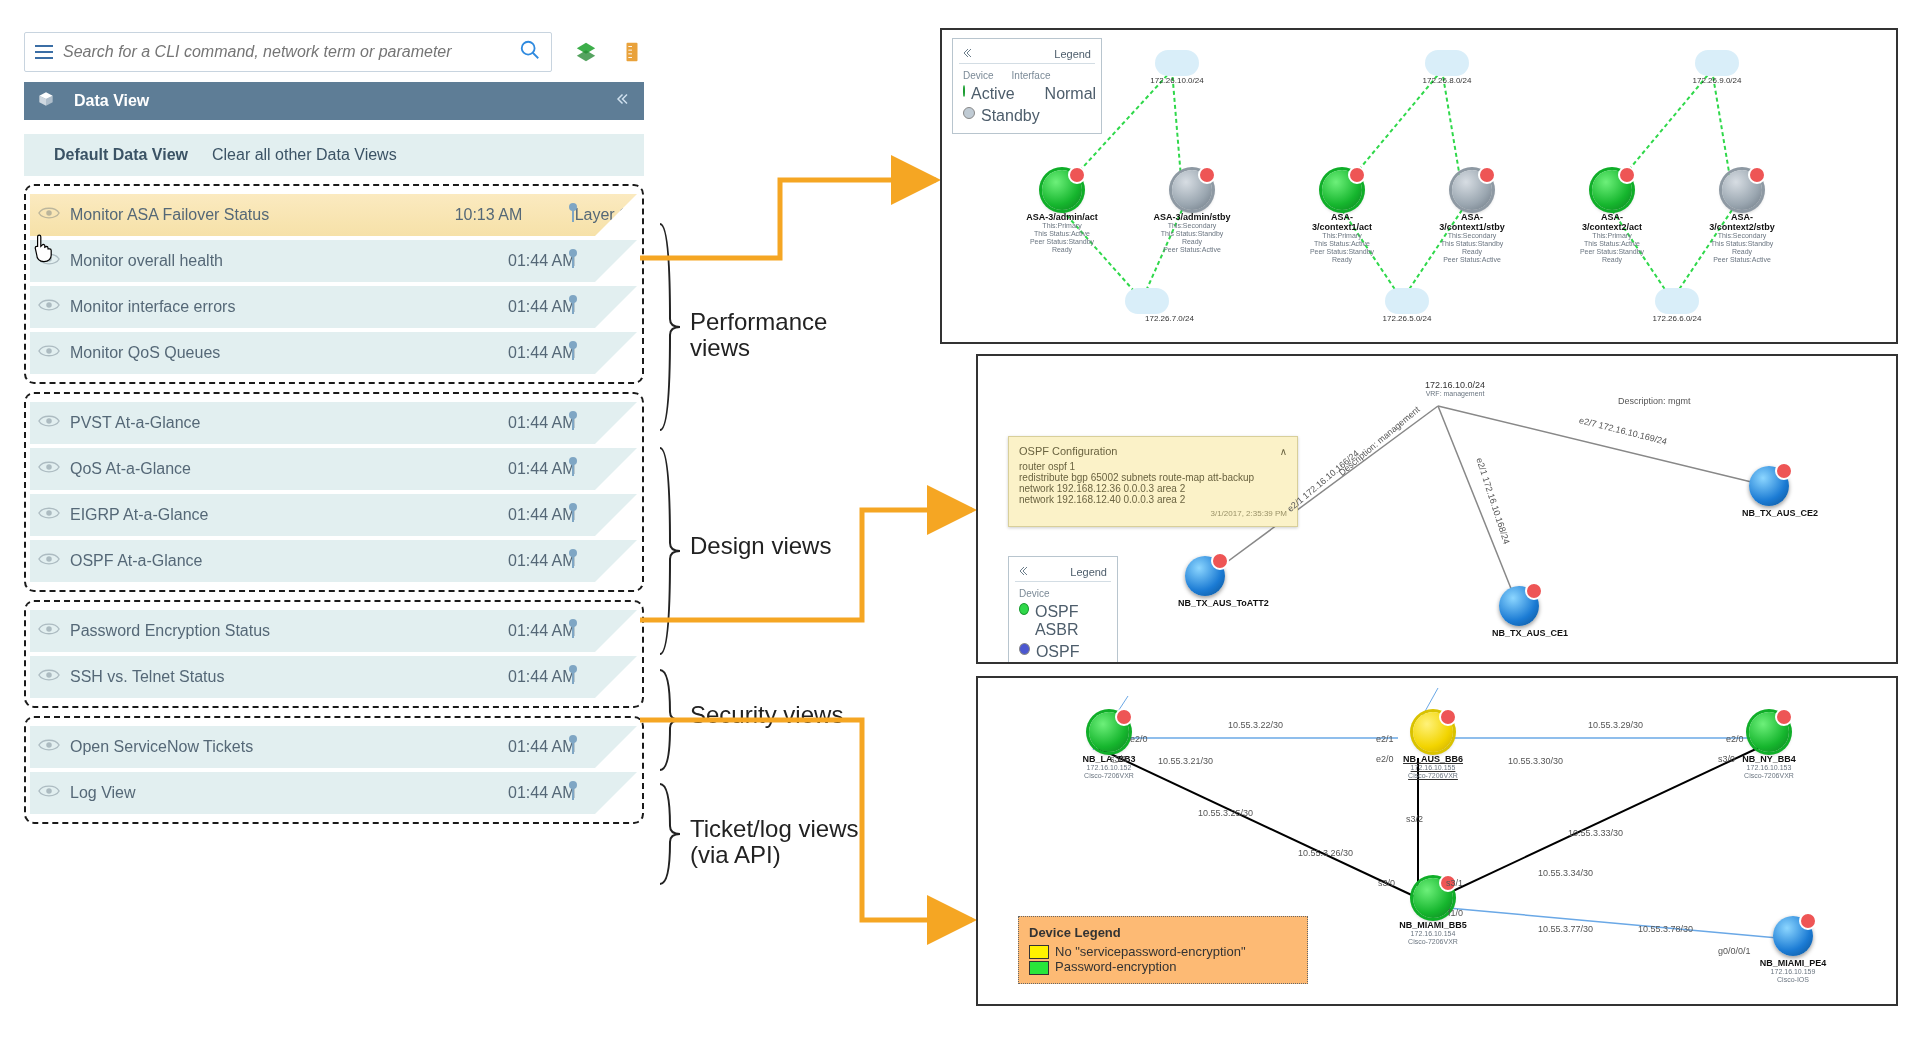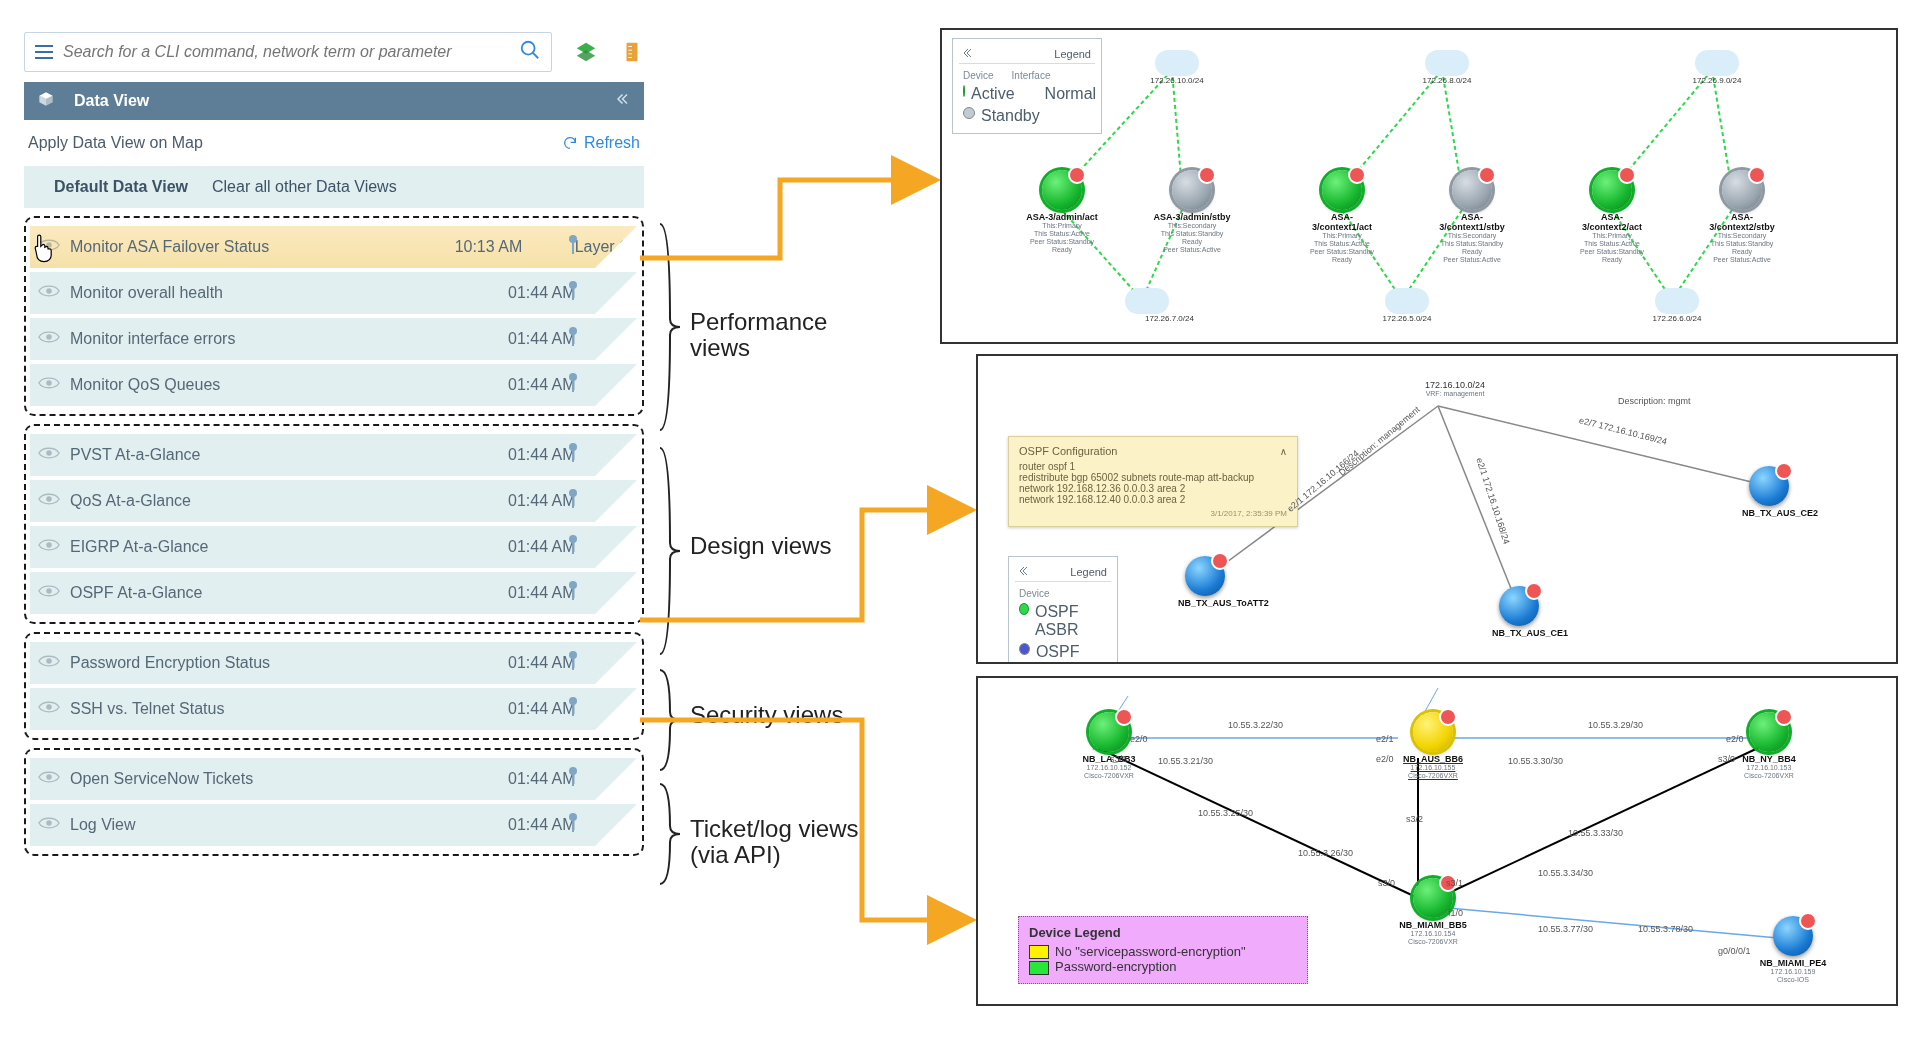--- a/index.html
+++ b/index.html
@@ -76,21 +76,21 @@
   .node .ball.cloud { background: #d9eef9; border-radius: 20px; width: 44px; height: 26px; box-shadow: none; }
   .node .ball.cloud::after { display: none; }
   .node .sub { font-size: 7px; color: #6a7580; line-height: 1.15; }
   .node .name { font-weight: 700; color: #111; font-size: 9px; margin-top: 2px; }
 
   .tip-card { position: absolute; background: #fbf2c8; border: 1px solid #d8cf9a; padding: 8px 10px; font-size: 10px; color: #6a6340; width: 290px; box-shadow: 0 1px 3px rgba(0,0,0,.2); }
   .tip-card .title-row { display: flex; justify-content: space-between; align-items: center; margin-bottom: 4px; }
   .tip-card .title { font-size: 11px; }
   .tip-card .ts { text-align: right; font-size: 8px; color: #9a9268; margin-top: 4px; }
 
-  .dev-legend { position: absolute; border: 1px dotted #666; background: #f0abfc; padding: 8px 10px; font-size: 13px; color: #333; }
+  .dev-legend { position: absolute; border: 1px dotted #666; background: #fdba74; padding: 8px 10px; font-size: 13px; color: #333; }
   .dev-legend .title { font-weight: 700; margin-bottom: 4px; }
   .sw { display: inline-block; width: 20px; height: 14px; border: 1px solid #333; vertical-align: middle; margin-right: 6px; }
   .sw.yellow { background: #fff200; }
   .sw.green  { background: #28e63a; }
 
   .edge-label { position: absolute; font-size: 9px; color: #555; white-space: nowrap; }
 </style>
 </head>
 <body>
 
@@ -139,30 +139,20 @@
       <span>Data View</span>
     </div>
     <span class="chev-left">
       <svg viewBox="0 0 24 24" fill="none" stroke="#cfe0ee" stroke-width="2">
           <polyline points="14,6 8,12 14,18"></polyline>
           <polyline points="20,6 14,12 20,18"></polyline>
         </svg>
     </span>
   </div>
 
-  <div class="apply-row">
-    <span>Apply Data View on Map</span>
-    <span class="refresh">
-      <svg viewBox="0 0 24 24" fill="none" stroke="#2f8adf" stroke-width="2">
-          <path d="M20 11A8 8 0 1 0 12 20"></path>
-          <polyline points="20,4 20,11 13,11"></polyline>
-        </svg>
-      <span>Refresh</span>
-    </span>
-  </div>
 
   <div class="default-row">
     <span class="bold">Default Data View</span>
     <span>Clear all other Data Views</span>
   </div>
 
   <div id="groups-container">
       <div class="dv-group">
         <div class="dv-row first">
           <span class="eye"><svg viewBox="0 0 24 16">

